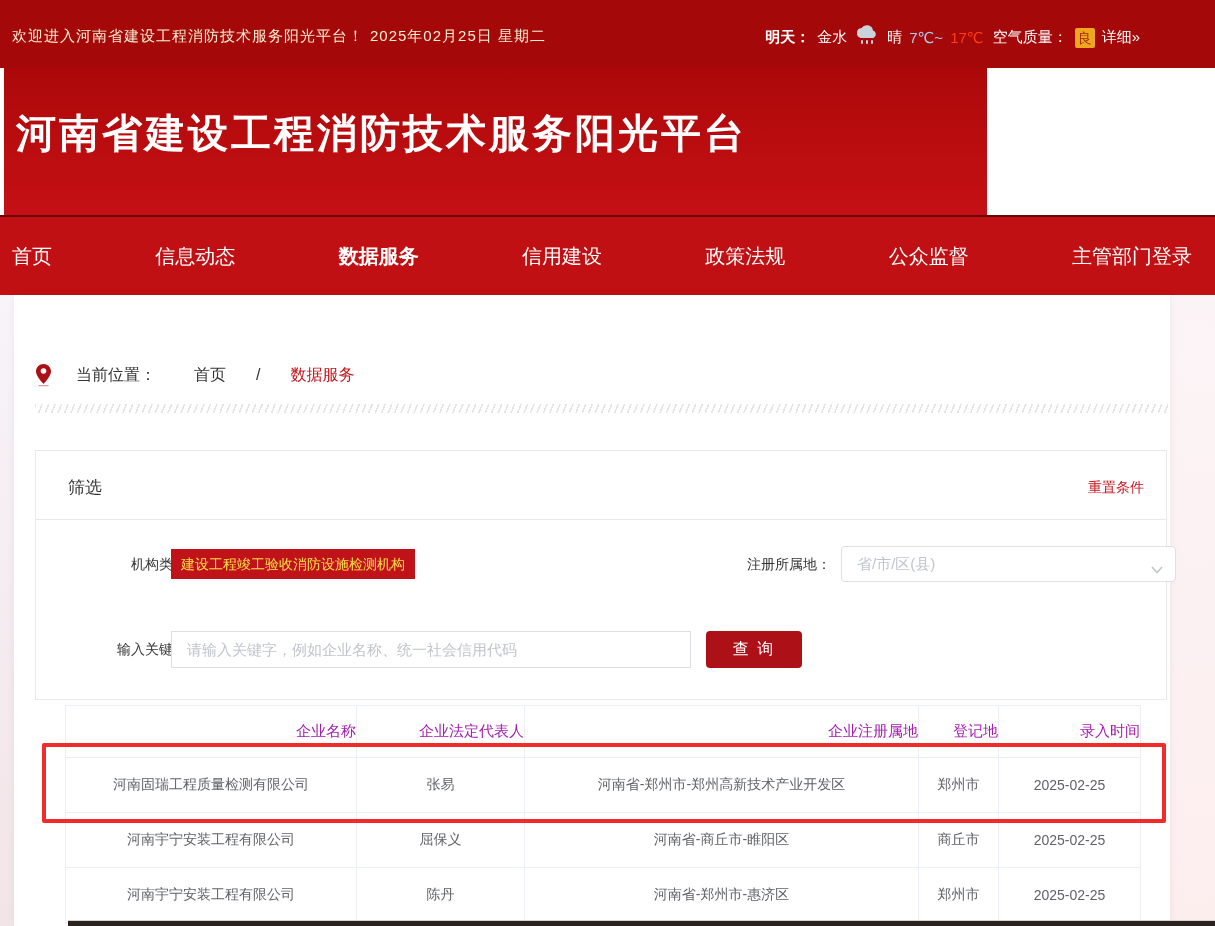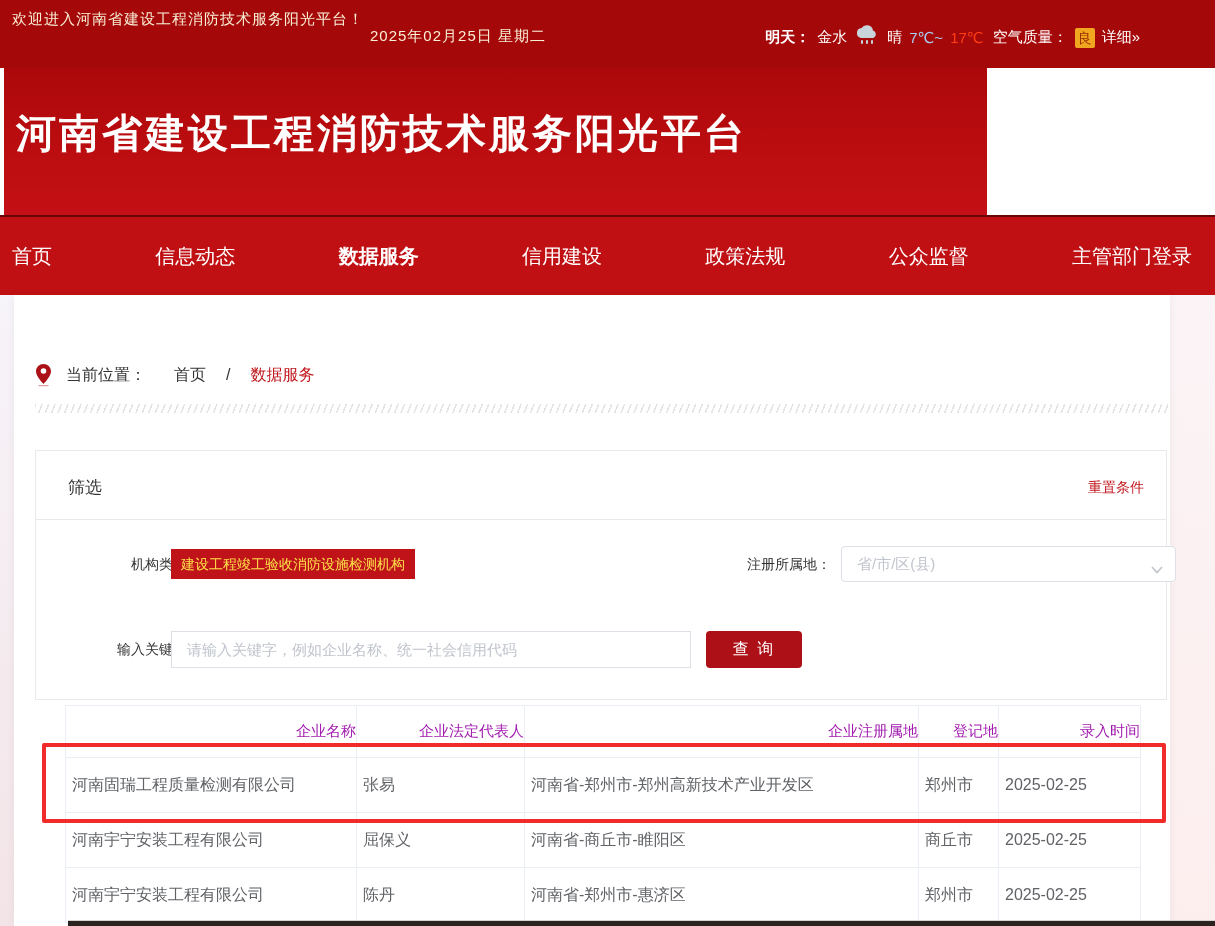--- a/index.html
+++ b/index.html
@@ -2,42 +2,42 @@
 <html><head>
 <meta charset="utf-8">
 <style>
   * { margin:0; padding:0; box-sizing:border-box; }
   html,body { width:1215px; height:926px; overflow:hidden; }
   body { font-family:"Liberation Sans","DejaVu Sans",sans-serif; background:#fff; }
   .page { position:relative; width:1215px; height:926px; background:#fff; overflow:hidden; }
 
   
   .topbar { position:absolute; left:0; top:0; width:1215px; height:68px; background:#a50809; color:#f8efd4; font-size:15px; }
-  .topbar-welcome { position:absolute; left:12px; top:10px; letter-spacing:1px;font-family:Liberation Serif, serif; }
+  .topbar-welcome { position:absolute; left:12px; top:27px; letter-spacing:1px;font-family:Liberation Serif, serif; }
   .topbar-date { position:absolute; left:370px; top:27px; letter-spacing:1px; }
   .weather { position:absolute; right:75px; top:24px; display:flex; align-items:center; gap:7px; color:#fff; font-size:15px; }
   .weather .tomorrow { font-weight:bold; }
   .weather .temp-low { color:#a9cdf0; }
   .weather .temp-high { color:#ff3c14; }
   .aq-badge { display:inline-block; padding:1px 3px; border-radius:2px; font-size:14px; line-height:18px; }
 
   .hero { position:absolute; left:4px; top:68px; width:983px; height:147px; background:linear-gradient(180deg,#ac080a 0%,#bb0d10 55%,#c41016 100%); }
   .hero-title { position:absolute; left:12px; top:38px; color:#fff; font-size:40px; font-weight:900; letter-spacing:3px; white-space:nowrap; }
 
   .nav { position:absolute; left:0; top:215px; width:1215px; height:80px; background:#c01013; border-top:2px solid rgba(30,0,0,.55); display:flex; align-items:center; justify-content:space-between; padding:0 23px 0 12px; }
   .nav-item { color:#fff; font-size:20px; cursor:pointer; white-space:nowrap; }
   .nav-item.active { font-weight:bold; }
 
   
   .strip-left { position:absolute; left:0; top:295px; width:14px; height:631px; background:linear-gradient(180deg,#f7f4fa 0%,#f3e4e7 100%); }
   .strip-right { position:absolute; left:1170px; top:295px; width:45px; height:631px; background:linear-gradient(180deg,#fbf4f6 0%,#fdeeee 100%); }
   .content-wrap { position:absolute; left:14px; top:295px; width:1156px; height:631px; background:#fff; box-shadow:0 0 10px rgba(0,0,0,.05); }
 
   
-  .breadcrumb { position:absolute; left:35px; top:363px; display:flex; align-items:center; gap:14px; font-size:16px; color:#333; }
+  .breadcrumb { position:absolute; left:35px; top:363px; display:flex; align-items:center; gap:24px; font-size:16px; color:#333; }
   .breadcrumb .crumb-current { color:#c0161c; }
   .crumb-sep { margin:0 6px; }
   .pin-icon { width:17px; height:24px; display:inline-block; }
 
   .slash-divider { position:absolute; left:35px; top:404px; width:1133px; height:9px;
     background:repeating-linear-gradient(112deg,#e4e4e4 0,#e4e4e4 1.5px,transparent 1.5px,transparent 6px); }
 
   
   .filter-panel { position:absolute; left:35px; top:450px; width:1132px; height:250px; border:1px solid #e9e9e9; background:#fff; }
   .filter-head { height:69px; border-bottom:1px solid #e9e9e9; position:relative; }
@@ -56,21 +56,21 @@
 
   .filter-row2 { position:absolute; left:0; top:180px; width:100%; height:37px; }
   .lab-keyword { left:30px; width:135px; text-align:right; line-height:37px; }
   .keyword-input { position:absolute; left:135px; top:0; width:520px; height:37px; border:1px solid #dcdfe6; border-radius:0; padding:0 15px; font-size:15px; color:#333; font-family:inherit; }
   .keyword-input::placeholder { color:#c0c4cc; }
   .search-btn { position:absolute; left:670px; top:0; width:96px; height:37px; background:#ad1016; color:#fff; font-size:16px; border:none; border-radius:4px; cursor:pointer; font-family:inherit; letter-spacing:2px; }
 
   
   .result-table { position:absolute; left:65px; top:705px; width:1075px; border-collapse:collapse; table-layout:fixed; background:#fff; }
   .result-table th { height:52px; font-size:15px; color:#a21caf; font-weight:normal; border:1px solid #ebeef5; text-align:right; }
-  .result-table td { height:55px; font-size:16px; color:#606266; border:1px solid #ebeef5; text-align:left; padding:0 6px; overflow:hidden; white-space:nowrap; }
+  .result-table td { height:55px; font-size:14px; color:#606266; border:1px solid #ebeef5; text-align:center; padding:0 6px; overflow:hidden; white-space:nowrap; }
 
   
   .highlight-box { position:absolute; left:42px; top:743px; width:1124px; height:80px; border:4px solid #f12a2a; border-radius:2px; pointer-events:none; z-index:20; }
 
   
   .bottom-bar { position:absolute; left:68px; bottom:0; width:1147px; height:6px; background:#2b2320; border-top:1px solid #d9d4d1; z-index:25; }
 </style>
 </head>
 <body>
 

